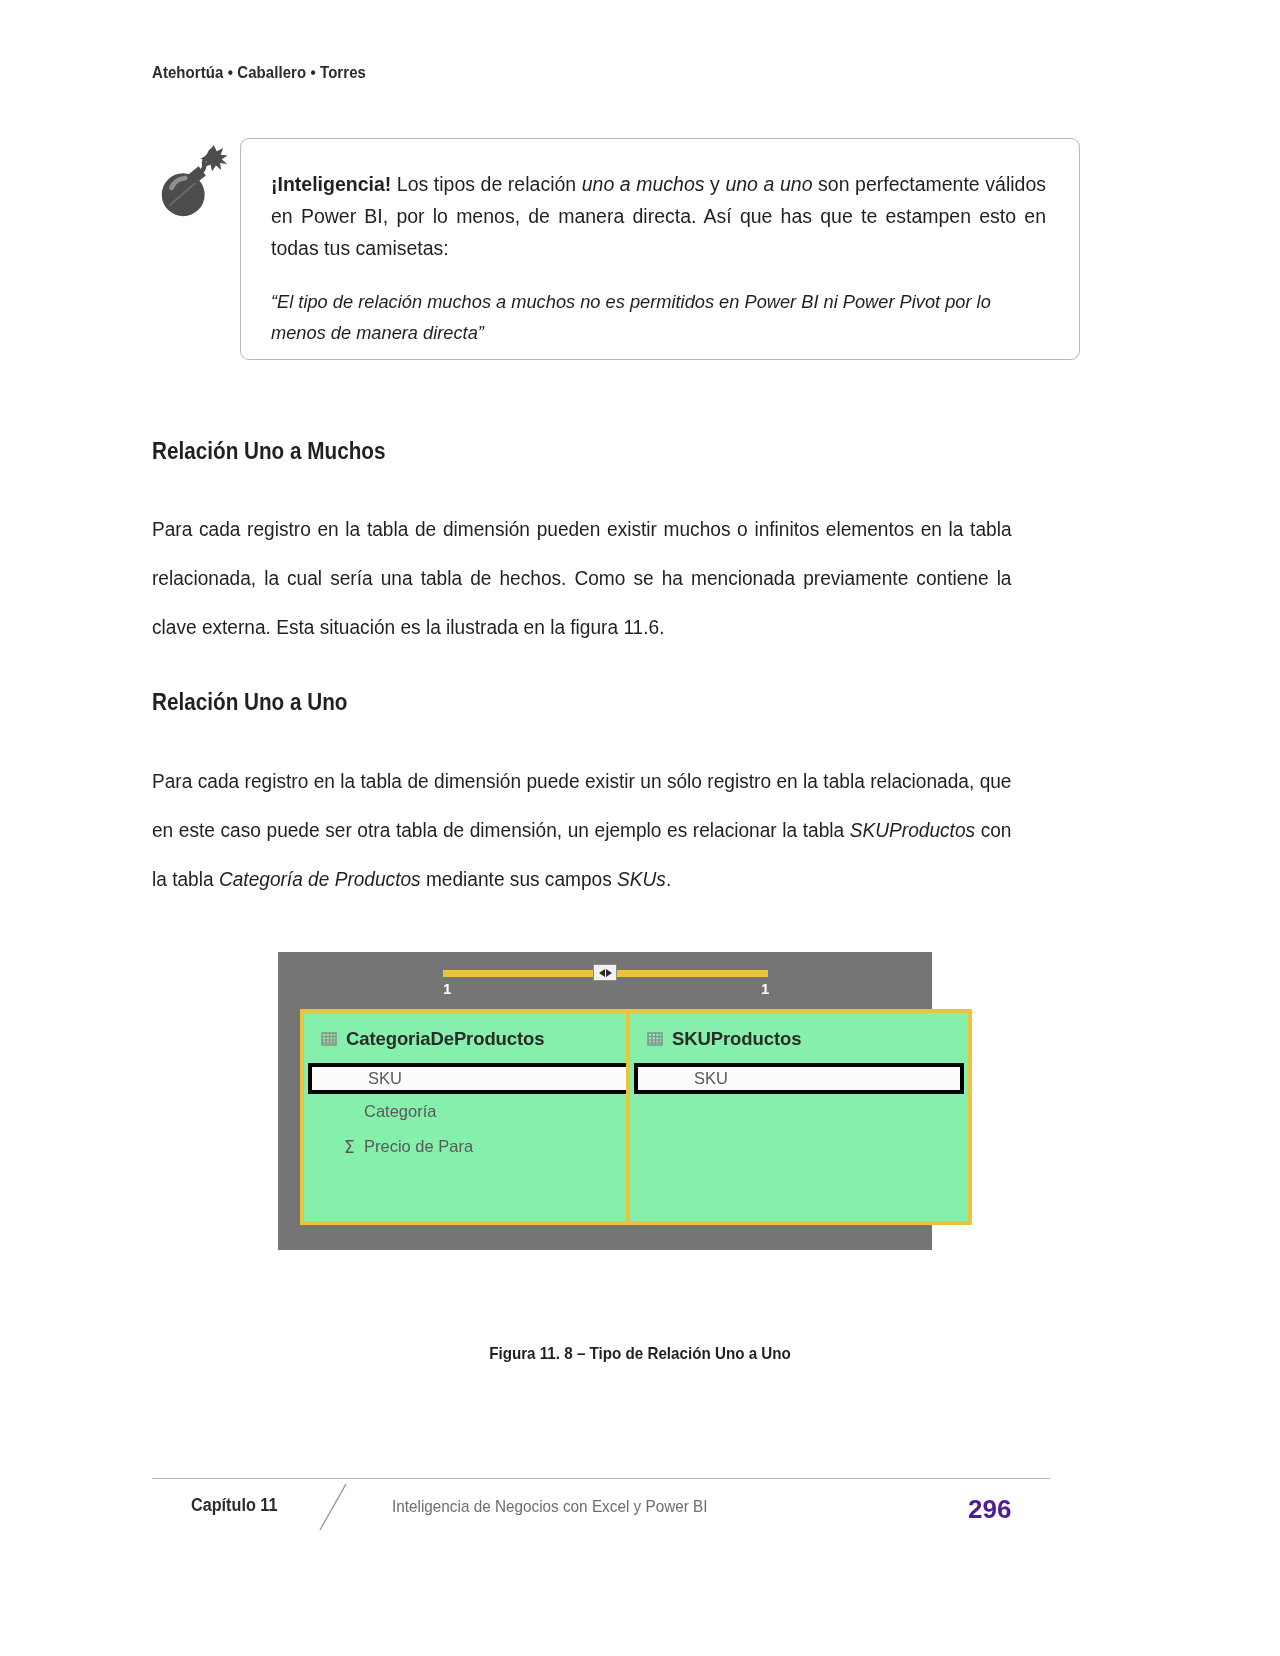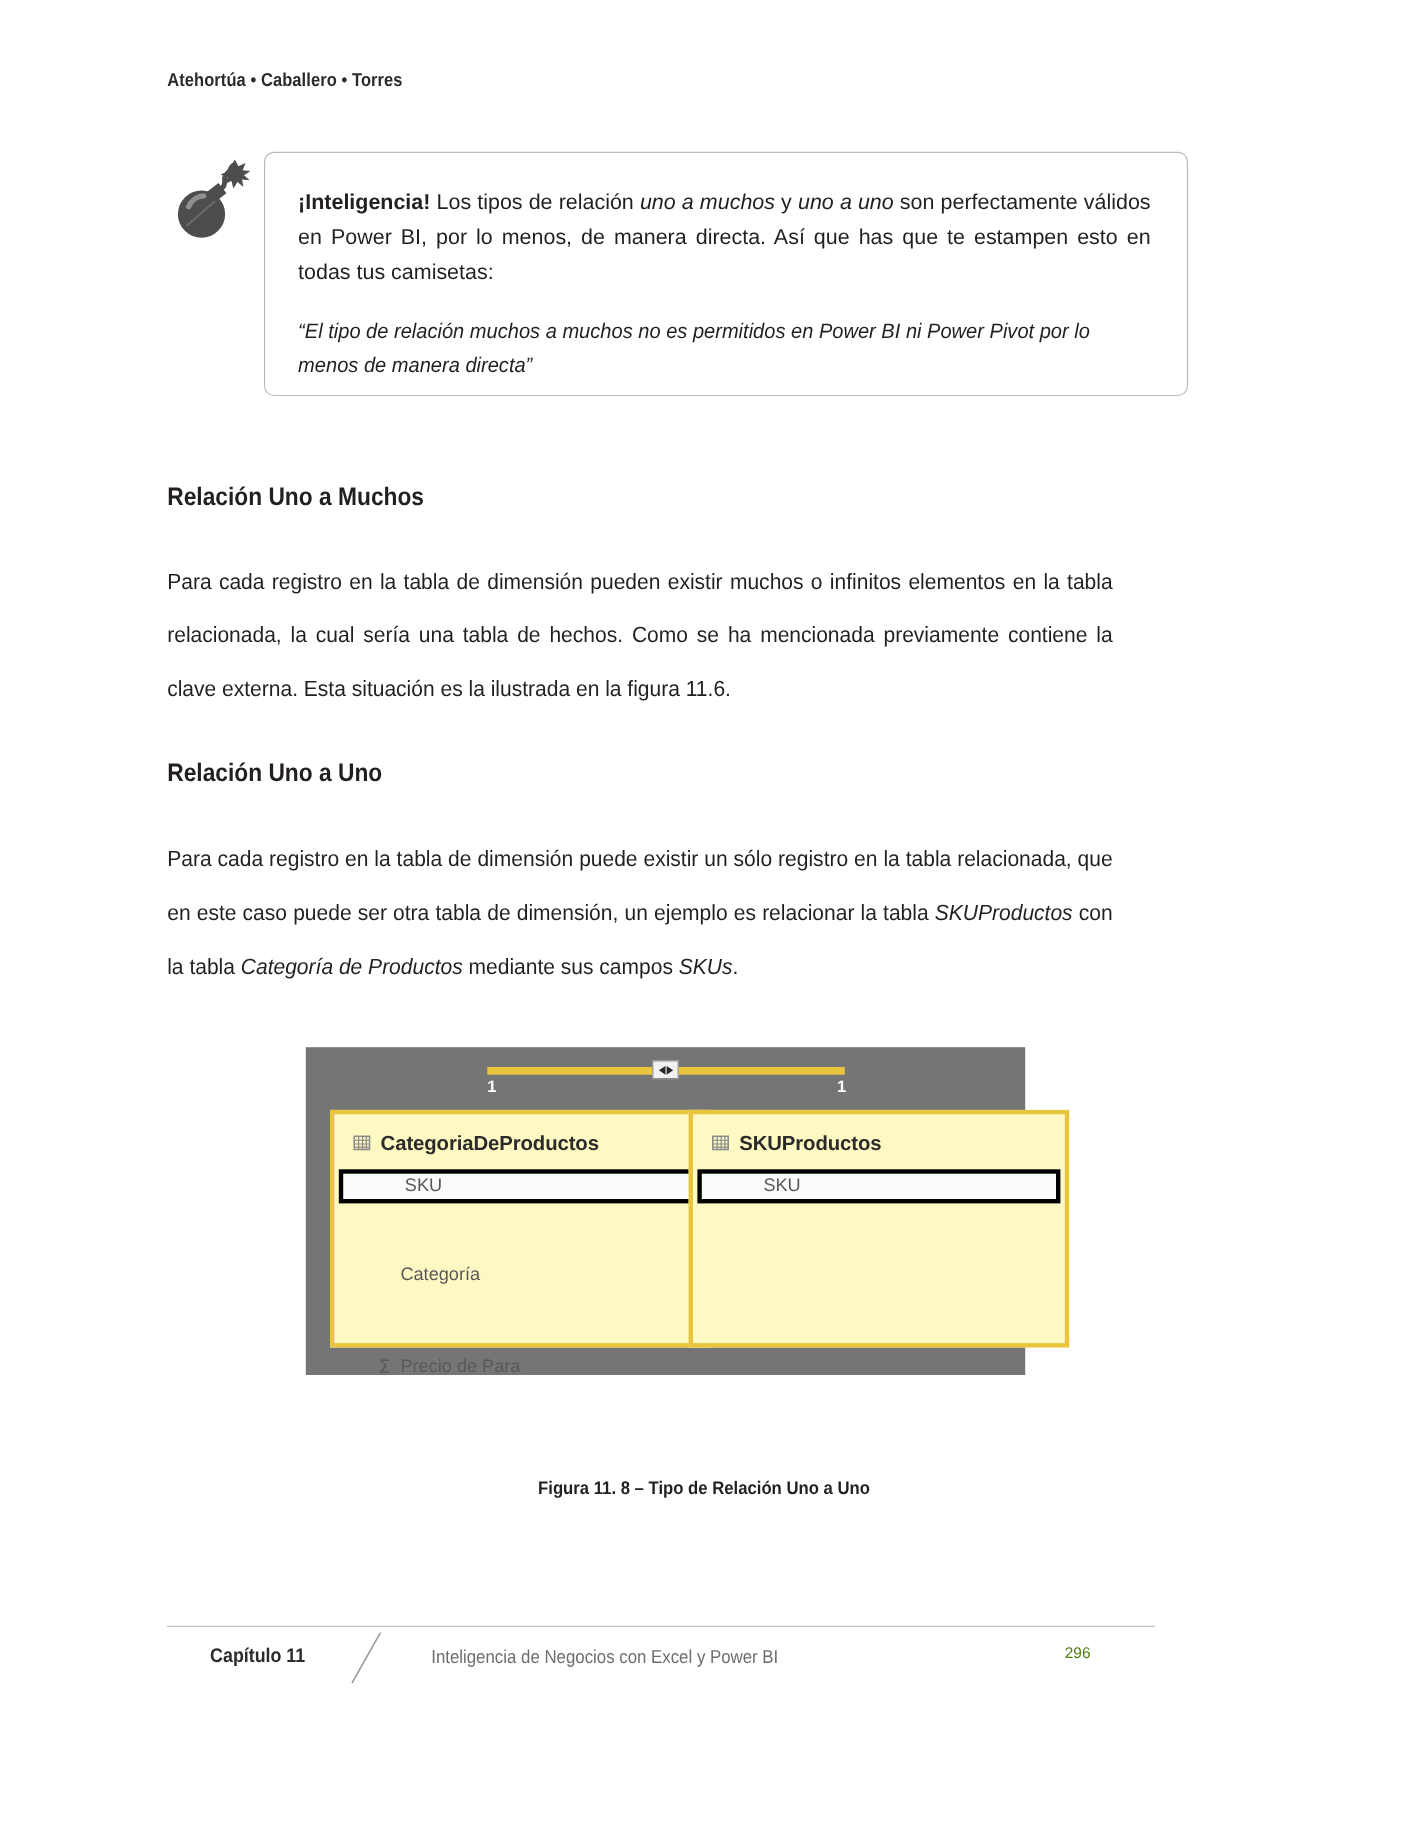--- a/index.html
+++ b/index.html
@@ -164,21 +164,21 @@
     color: #ffffff;
   }
   .card-label.left  { left: 165px; }
   .card-label.right { left: 483px; }
 
   .tbl {
     position: absolute;
     top: 57px;
     width: 346px;
     height: 216px;
-    background: #fef9c3;
+    background: #86efac;
     border: 4px solid #e8c53c;
     box-sizing: border-box;
   }
   .tbl.left  { left: 22px; }
   .tbl.right { left: 348px; }
 
   .tbl-header {
     display: flex;
     align-items: center;
     gap: 9px;
@@ -210,21 +210,20 @@
     color: #595959;
   }
   .tbl-field {
     height: 35px;
     display: flex;
     align-items: center;
     padding-left: 60px;
     font-size: 16.5px;
     color: #595959;
     position: relative;
-    margin-top: 48px;
   }
   .tbl-field .sigma {
     position: absolute;
     left: 40px;
     font-size: 17px;
     color: #595959;
     font-family: "DejaVu Sans", sans-serif;
   }
 
   .fig-caption {
@@ -273,23 +272,23 @@
     font-size: 17px;
     color: #6d6d6d;
     transform: scaleX(.9);
     transform-origin: left center;
     white-space: nowrap;
   }
   .footer-page {
     position: absolute;
     left: 968px;
     top: 1494px;
-    font-size: 14px;
-    font-weight: 400;
-    color: #4d7c0f;
+    font-size: 26px;
+    font-weight: 700;
+    color: #4c1d95;
     white-space: nowrap;
   }
 </style>
 </head>
 <body>
 
 <div class="page">
 
   <div class="running-head">Atehortúa • Caballero • Torres</div>
 

